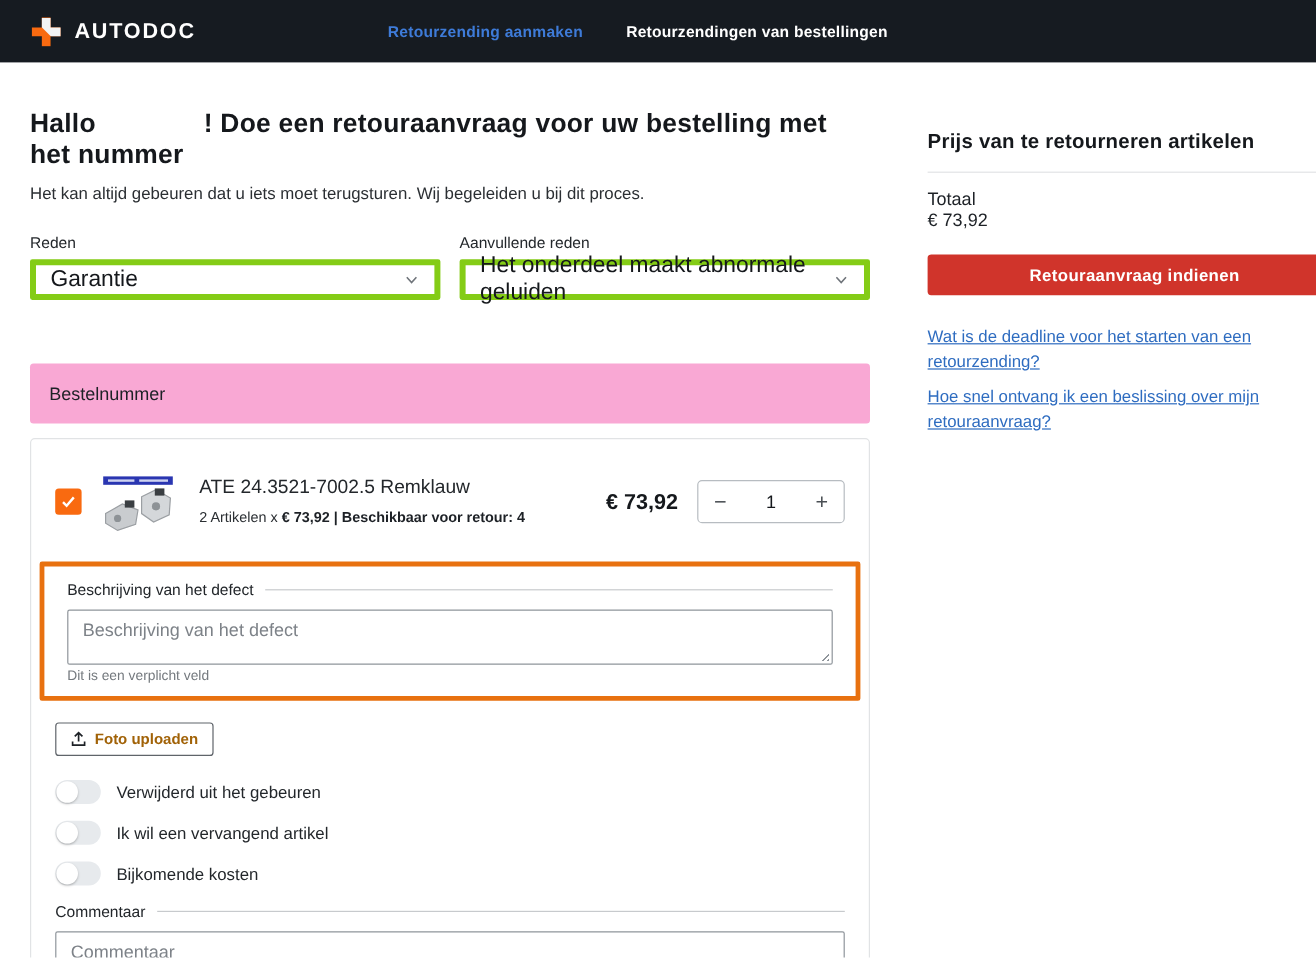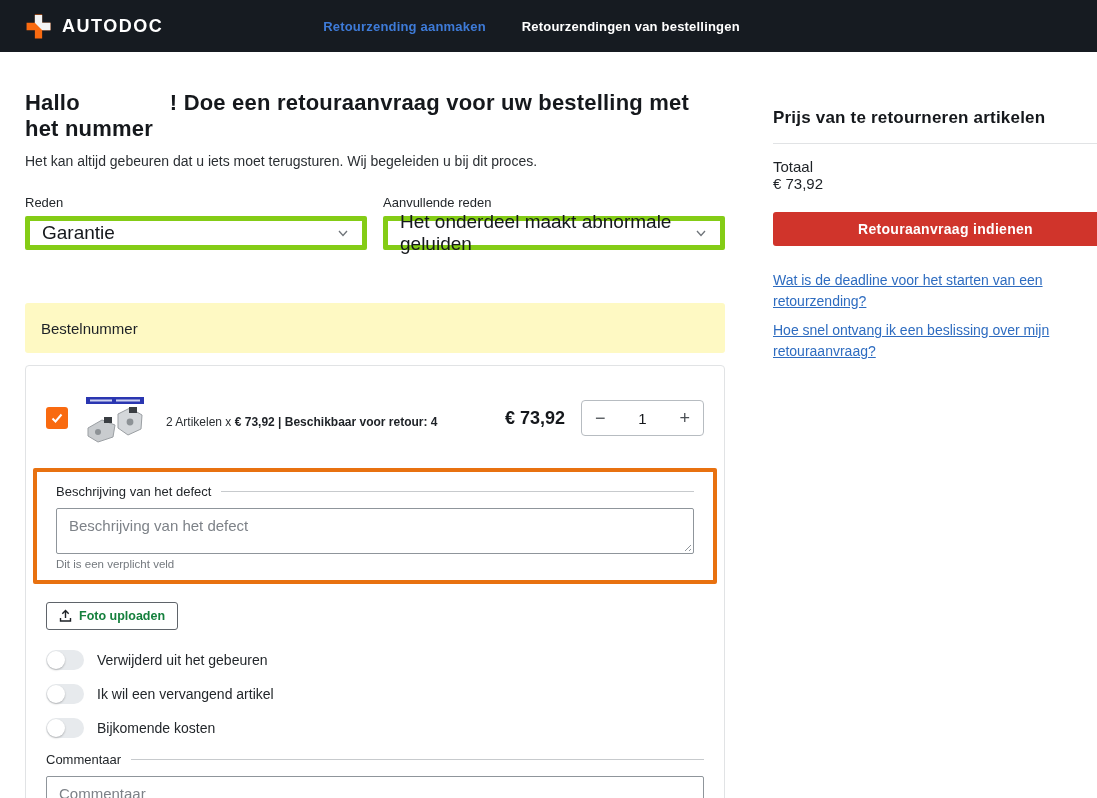--- a/index.html
+++ b/index.html
@@ -28,21 +28,21 @@
   
   .filters { display:flex; gap:16px; margin-top:26px; }
   .filter { width:343px; }
   .filter-label { font-size:13px; color:#23272b; }
   .select { margin-top:6px; height:34px; border:5px solid #84cc16; border-radius:2px;
             display:flex; align-items:center; padding:0 12px; font-size:19px; color:#15181c;
             justify-content:space-between; background:#fff; cursor:pointer; }
   .chev { width:14px; height:14px; flex:none; }
 
   
-  .order-bar { margin-top:53px; height:50px; background:#fef9c3; border-radius:3px;
+  .order-bar { margin-top:53px; height:50px; background:#f9a8d4; border-radius:3px;
                display:flex; align-items:center; padding:0 16px; font-size:15px; color:#1d2126; }
 
   
   .card { margin-top:12px; border:1px solid #e1e3e5; border-radius:4px; padding:16px 20px 24px;
           height:560px; }
   .prod-row { display:flex; align-items:center; margin-top:8px; }
   .checkbox { width:22px; height:22px; background:#f96a10; border-radius:3px; flex:none;
               display:flex; align-items:center; justify-content:center; cursor:pointer; }
   .prod-img { width:70px; height:56px; margin-left:12px; flex:none; }
   .prod-info { margin-left:16px; flex:1; }
@@ -68,21 +68,21 @@
                 color:#15181c; resize:none; display:block; }
   textarea.ta::placeholder { color:#7d8288; }
   .resize-handle { position:absolute; right:3px; bottom:3px; width:9px; height:9px;
                    background:repeating-linear-gradient(135deg,transparent,transparent 2px,#8f959b 2px,#8f959b 3px);
                    clip-path:polygon(100% 0,100% 100%,0 100%); }
   .hint { margin-top:4px; font-size:11.5px; color:#74797e; }
 
   
   .upload-btn { margin-top:18px; display:inline-flex; align-items:center; gap:7px;
                 border:1px solid #5f646a; border-radius:3px; background:#fff;
-                padding:6px 12px; font-size:12.5px; font-weight:bold; color:#15803d;
+                padding:6px 12px; font-size:12.5px; font-weight:bold; color:#a16207;
                 font-family:inherit; cursor:pointer; }
 
   
   .toggles { margin-top:20px; }
   .toggle-row { display:flex; align-items:center; gap:13px; margin-bottom:14px; }
   .toggle { width:38px; height:20px; background:#e7eaed; border-radius:10px; position:relative;
             flex:none; cursor:pointer; }
   .knob { position:absolute; left:1px; top:1px; width:18px; height:18px; border-radius:50%;
           background:#fff; box-shadow:0 1px 2px rgba(0,0,0,.25); }
   .toggle-label { font-size:14px; color:#23272b; }
@@ -171,20 +171,21 @@
             <rect x="36" y="9.5" width="24" height="2" fill="#cdd2f0"></rect>
             <path d="M8 38 l14 -8 13 5 -2 12 -15 5 -10 -6 z" fill="#c9cccf" stroke="#9b9fa3" stroke-width="1"></path>
             <path d="M38 24 l12 -6 12 7 -1 14 -13 6 -10 -7 z" fill="#d4d7da" stroke="#9b9fa3" stroke-width="1"></path>
             <rect x="24" y="27" width="8" height="6" fill="#3a3e42"></rect>
             <rect x="49" y="17" width="8" height="6" fill="#3a3e42"></rect>
             <circle cx="18" cy="42" r="3" fill="#8d9296"></circle>
             <circle cx="50" cy="32" r="3.4" fill="#8d9296"></circle>
           </svg>
         </div>
         <div class="prod-info">
+          <div class="prod-title">ATE 24.3521-7002.5 Remklauw</div>
           <div class="prod-meta"><span>2 Artikelen x </span><b>€ 73,92</b><b> | </b><b>Beschikbaar voor retour: 4</b></div>
         </div>
         <div class="prod-price">€ 73,92</div>
         <div class="stepper">
           <button class="step-btn">−</button>
           <span class="step-val">1</span>
           <button class="step-btn">+</button>
         </div>
       </div>
 

